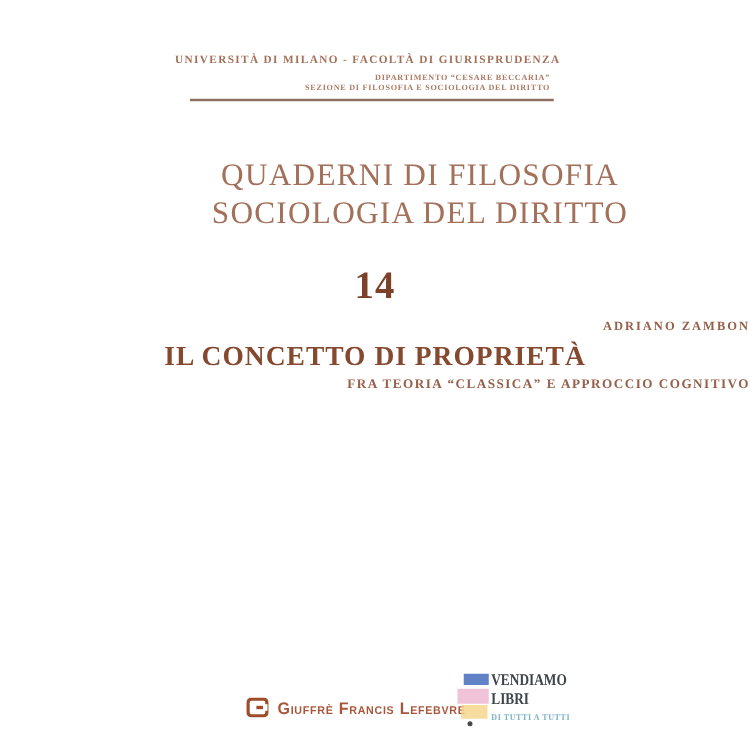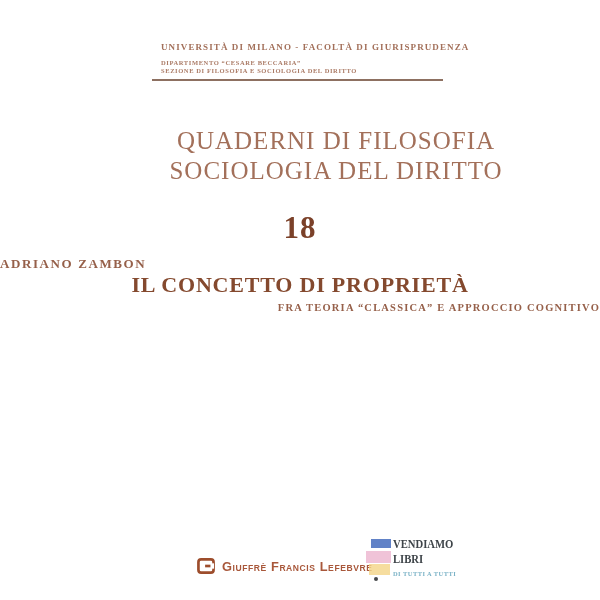--- a/index.html
+++ b/index.html
@@ -6,22 +6,22 @@
   #canvas{
     position:relative;
     width:600px;height:600px;
     margin:0 auto;
     background:#ffffff;
     overflow:hidden;
     font-family:"Liberation Serif", serif;
   }
   
   .inst-header{
-    position:absolute;left:161px;top:42px;width:300px;
-    text-align:left;color:#a3705a;
+    position:absolute;left:140px;top:42px;width:300px;
+    text-align:right;color:#a3705a;
   }
   .inst-university{
     font-size:9px;font-weight:bold;letter-spacing:1.1px;
     color:#a3705a;white-space:nowrap;
   }
   .inst-dept{
     margin-top:7px;font-size:6.5px;font-weight:bold;
     letter-spacing:0.6px;color:#ab7b66;line-height:7.5px;white-space:nowrap;
   }
   .inst-sect{
@@ -40,22 +40,22 @@
     font-weight:500;white-space:nowrap;margin-left:36px;
   }
   .series-number{
     position:absolute;left:0;top:210px;width:600px;
     text-align:center;color:#7b4129;
     font-size:31px;font-weight:bold;letter-spacing:1px;
   }
   
   .book-author{
     position:absolute;left:0;top:256px;width:600px;
-    text-align:left;color:#96604a;
-    font-size:13px;font-weight:bold;letter-spacing:1.6px;white-space:nowrap;
+    text-align:right;color:#96604a;
+    font-size:10px;font-weight:bold;letter-spacing:1.6px;white-space:nowrap;
   }
   .book-title{
     position:absolute;left:0;top:272px;width:600px;
     text-align:center;color:#84492e;
     font-size:22px;font-weight:bold;letter-spacing:0.8px;white-space:nowrap;
   }
   .book-subtitle{
     position:absolute;left:0;top:302px;width:600px;
     text-align:right;color:#96604a;
     font-size:10.5px;font-weight:bold;letter-spacing:1.2px;white-space:nowrap;
@@ -105,21 +105,21 @@
     <div class="inst-dept">DIPARTIMENTO “CESARE BECCARIA”</div>
     <div class="inst-sect">SEZIONE DI FILOSOFIA E SOCIOLOGIA DEL DIRITTO</div>
   </div>
   <div class="inst-rule"></div>
 
   <div class="series-title">
     <div>QUADERNI DI FILOSOFIA</div>
     <div>SOCIOLOGIA DEL DIRITTO</div>
   </div>
 
-  <div class="series-number">18</div>
+  <div class="series-number">14</div>
 
   <div class="book-author">ADRIANO ZAMBON</div>
   <div class="book-title">IL CONCETTO DI PROPRIETÀ</div>
   <div class="book-subtitle">FRA TEORIA “CLASSICA” E APPROCCIO COGNITIVO</div>
 
   <div class="publisher-row">
     <svg class="publisher-icon" viewBox="0 0 20 18" xmlns="http://www.w3.org/2000/svg">
       <rect x="1.5" y="1.5" width="17" height="15" rx="3" ry="3" fill="none" stroke="#9d4d2c" stroke-width="3"></rect>
       <rect x="9" y="7.5" width="8" height="3" fill="#9d4d2c"></rect>
       <rect x="15" y="6" width="4" height="6" fill="#ffffff"></rect>

